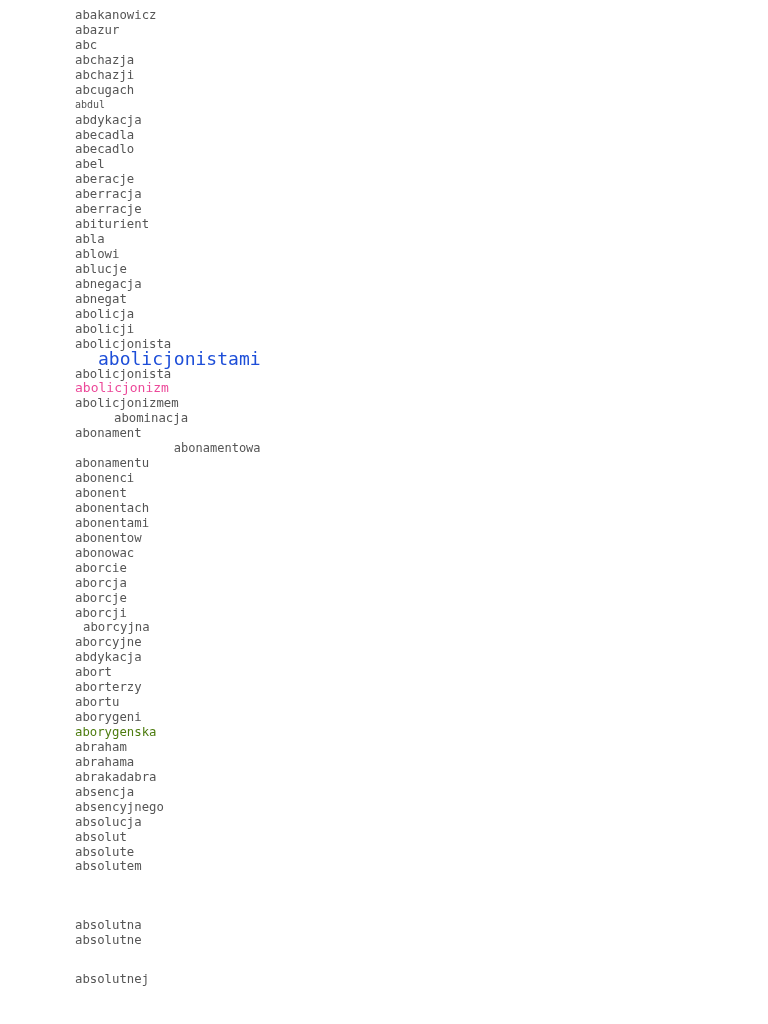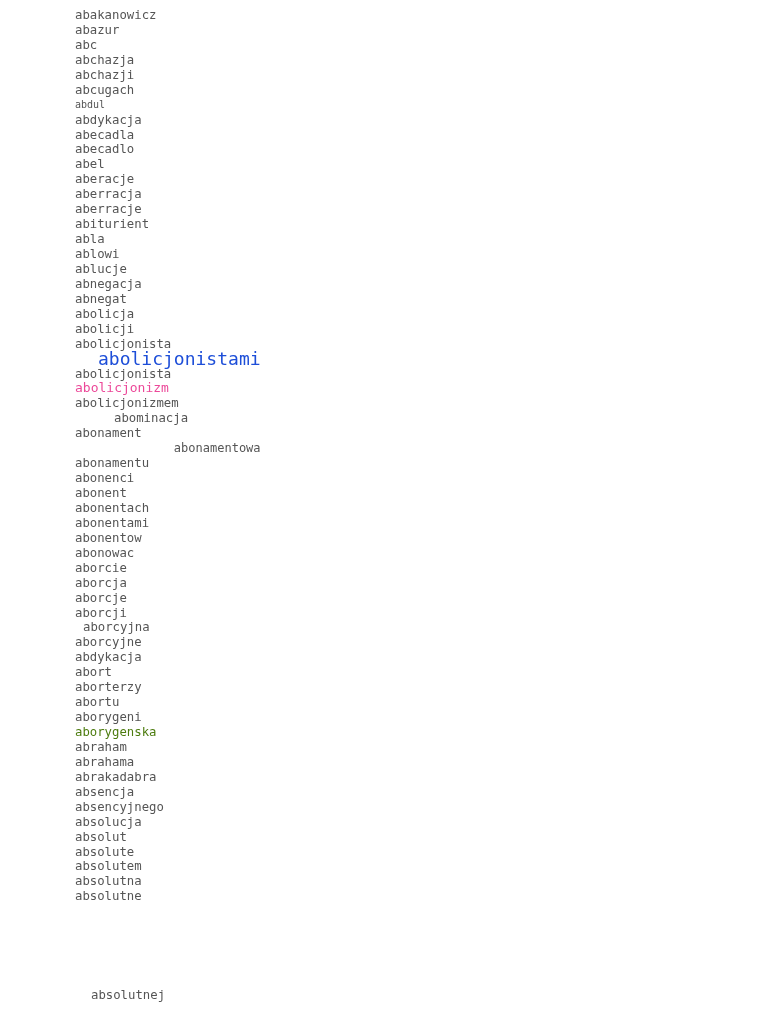--- a/index.html
+++ b/index.html
@@ -41,21 +41,21 @@
     position: absolute;
     left: 75px;
     top: 904px;
     width: 600px;
     height: 102px;
   }
   .trailing-list {
     position: absolute;
     left: 75px;
     top: 972px;
-    margin: 16px;
+    margin: 0;
     padding: 0;
     list-style: none;
   }
 </style>
 </head>
 <body>
 
 <div id="page" style="background: rgb(255, 255, 255);">
 
   <ul class="word-list" style="left: 75px;">
@@ -110,21 +110,21 @@
       <li class="word-item" style="color: #4d7c0f; font-size: 12.3px; line-height: 14.93px;">aborygenska</li>
       <li class="word-item" style="color: rgb(85, 85, 85); font-size: 12.3px; line-height: 14.93px;">abraham</li>
       <li class="word-item" style="color: rgb(85, 85, 85); font-size: 12.3px; line-height: 14.93px;">abrahama</li>
       <li class="word-item" style="color: rgb(85, 85, 85); font-size: 12.3px; line-height: 14.93px;">abrakadabra</li>
       <li class="word-item" style="color: rgb(85, 85, 85); font-size: 12.3px; line-height: 14.93px;">absencja</li>
       <li class="word-item" style="color: rgb(85, 85, 85); font-size: 12.3px; line-height: 14.93px;">absencyjnego</li>
       <li class="word-item" style="color: rgb(85, 85, 85); font-size: 12.3px; line-height: 14.93px;">absolucja</li>
       <li class="word-item" style="color: rgb(85, 85, 85); font-size: 12.3px; line-height: 14.93px;">absolut</li>
       <li class="word-item" style="color: rgb(85, 85, 85); font-size: 12.3px; line-height: 14.93px;">absolute</li>
       <li class="word-item" style="color: rgb(85, 85, 85); font-size: 12.3px; line-height: 14.93px;">absolutem</li>
-      <li class="word-item" style="color: rgb(85, 85, 85); font-size: 12.3px; line-height: 14.93px;">absolutna</li>
+      <li class="word-item" style="color: rgb(85, 85, 85); font-size: 12.3px; line-height: 14.93px; margin-top: 44px;">absolutna</li>
       <li class="word-item" style="color: rgb(85, 85, 85); font-size: 12.3px; line-height: 14.93px;">absolutne</li>
     </ul>
 
   <div class="page-gap" style="left: 75px;"></div>
 
   <ul class="trailing-list" style="left: 75px;">
       <li class="word-item" style="color: rgb(85, 85, 85); font-size: 12.3px; line-height: 14.93px;">absolutnej</li>
     </ul>
 
 </div>

